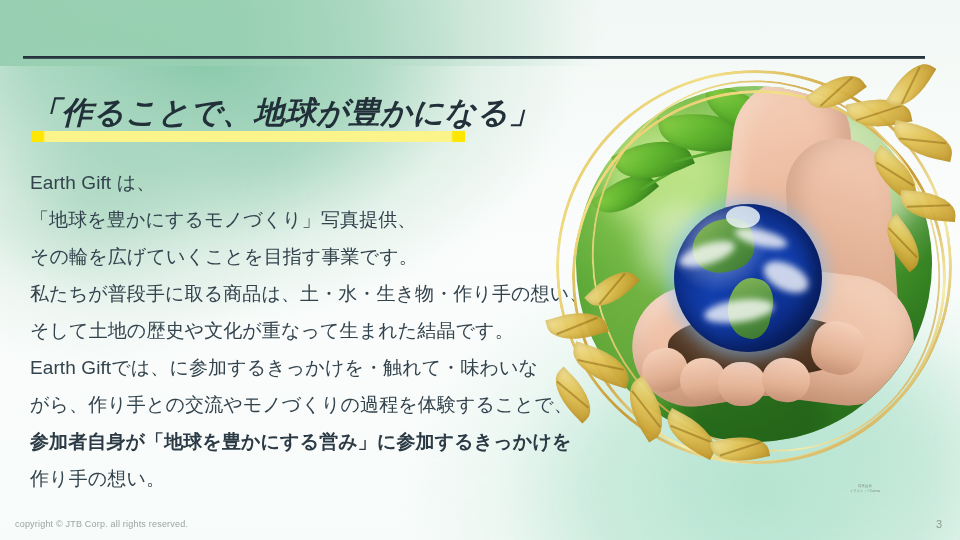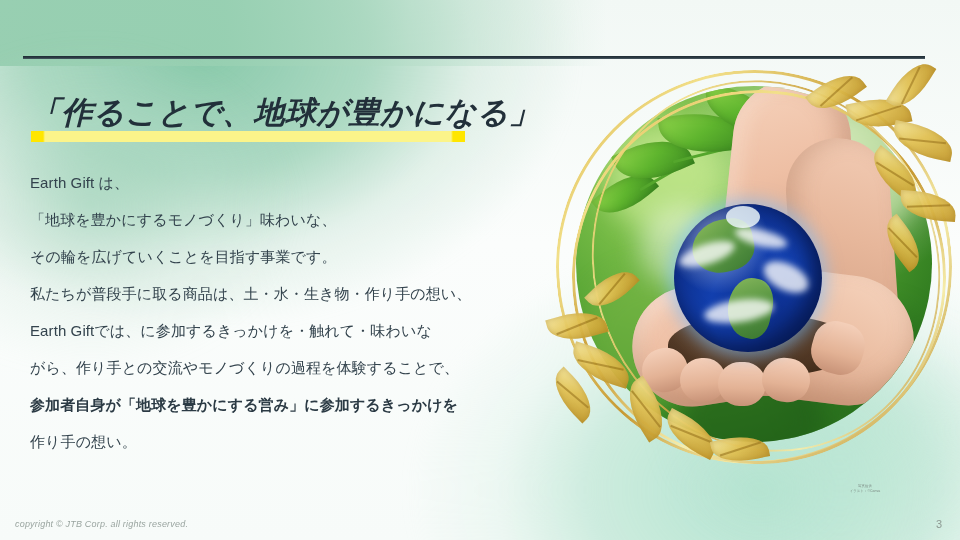--- a/index.html
+++ b/index.html
@@ -143,21 +143,21 @@
   }
 
   
   .body-copy {
     position: absolute;
     left: 30px;
     top: 164px;
     width: 520px;
   }
   .body-line {
-    font-size: 15px;
+    font-size: 19px;
     line-height: 37px;
     color: #33434d;
     white-space: nowrap;
     letter-spacing: 0.1px;
   }
   .body-line.is-bold {
     font-weight: bold;
     color: #2b3a44;
   }
 
@@ -383,21 +383,20 @@
   }
 
   
   .footer-copyright {
     position: absolute;
     left: 15px;
     bottom: 11px;
     font-size: 9px;
     color: #9aa5a0;
     letter-spacing: 0.2px;
-    font-style: italic;
   }
   .page-number {
     position: absolute;
     right: 18px;
     bottom: 10px;
     font-size: 11px;
     color: #8d9a93;
   }
 </style>
 </head>
@@ -414,23 +413,24 @@
 
   <div class="header-rule"></div>
 
   <div class="headline-wrap">
     <div class="headline-underline"></div>
     <div class="headline">「作ることで、地球が豊かになる」</div>
   </div>
 
   <div class="body-copy">
     <div class="body-line">Earth Gift は、</div>
-    <div class="body-line">「地球を豊かにするモノづくり」味わいな、</div>
+    <div class="body-line">「地球を豊かにするモノづくり」写真提供、</div>
     <div class="body-line">その輪を広げていくことを目指す事業です。</div>
     <div class="body-line">私たちが普段手に取る商品は、土・水・生き物・作り手の想い、</div>
+    <div class="body-line">そして土地の歴史や文化が重なって生まれた結晶です。</div>
     <div class="body-line">Earth Giftでは、に参加するきっかけを・触れて・味わいな</div>
     <div class="body-line">がら、作り手との交流やモノづくりの過程を体験することで、</div>
     <div class="body-line is-bold">参加者自身が「地球を豊かにする営み」に参加するきっかけを</div>
     <div class="body-line">作り手の想い。</div>
   </div>
 
   <div class="photo-stage">
 
     <div class="photo-circle">
       <div class="photo-blur-blobs">

